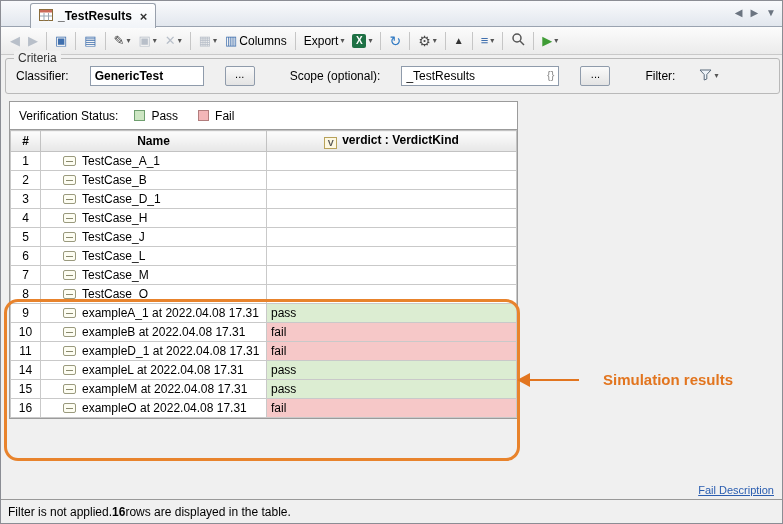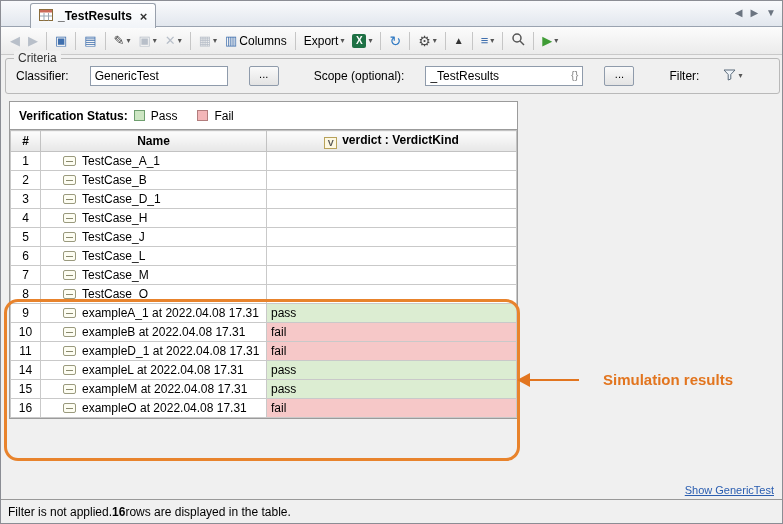--- a/index.html
+++ b/index.html
@@ -64,21 +64,21 @@
   }
   .criteria-row {
     position:absolute; left:10px; right:6px; top:7px;
     display:flex; align-items:center; gap:21px;
   }
   .c-label { font-size:12px; white-space:nowrap; }
   .c-input {
     height:20px; border:1px solid #8f9bab; background:#fff;
     font-family:"Liberation Sans",sans-serif; font-size:12px; padding:1px 4px;
   }
-  .inp-classifier { width:138px; }
+  .inp-classifier { width:114px;font-weight:bold; }
   .inp-scope { width:158px; padding-right:24px; }
   .scope-wrap { position:relative; display:inline-block; }
   .scope-badge {
     position:absolute; right:5px; top:3px; font-size:11px; color:#8a8a8a;
   }
   .browse-btn {
     width:30px; height:20px; border:1px solid #8f9bab; border-radius:2px;
     background:linear-gradient(#fafafa,#e3e3e3); font-size:11px; line-height:14px;
     text-align:center; cursor:default;
   }
@@ -87,21 +87,21 @@
 
   
   .panel {
     position:absolute; left:8px; top:100px; width:509px;
     background:#fff; border:1px solid #9b9b9b;
   }
   .legend-row {
     height:28px; border-bottom:1px solid #9b9b9b;
     display:flex; align-items:center; gap:6px; padding:0 9px; font-size:12px;
   }
-  .legend-title { font-weight:bold; margin-right:0; }
+  .legend-title { font-weight:normal; margin-right:10px; }
   .sw { width:11px; height:11px; display:inline-block; border:1px solid #777; }
   .sw-pass { background:#cde6c3; border-color:#6f9f6f; }
   .sw-fail { background:#f3b6b8; border-color:#b27d7d; margin-left:14px; }
 
   table.results { width:100%; border-collapse:collapse; table-layout:fixed; font-size:12px; }
   .results th {
     height:21px; background:linear-gradient(#fcfcfc,#e7e7e7);
     border:1px solid #c2c2c2; font-weight:bold; font-size:12px; text-align:center;
     padding:0 2px; white-space:nowrap; overflow:hidden;
   }
@@ -377,20 +377,20 @@
   </tr>
         </tbody>
     </table>
   </div>
 
   <div class="hl-box"></div>
   <div class="hl-arrow-head"></div>
   <div class="hl-arrow-line"></div>
   <div class="hl-text">Simulation results</div>
 
-  <a class="show-desc">Show GenericTest</a>
+  <a class="show-desc">Fail Description</a>
   <div class="statusbar">
     <span>Filter is not applied. </span>
       <span class="bold">16</span>
       <span> rows are displayed in the table.</span>
   </div>
 
 </div>
 
 </body></html>

